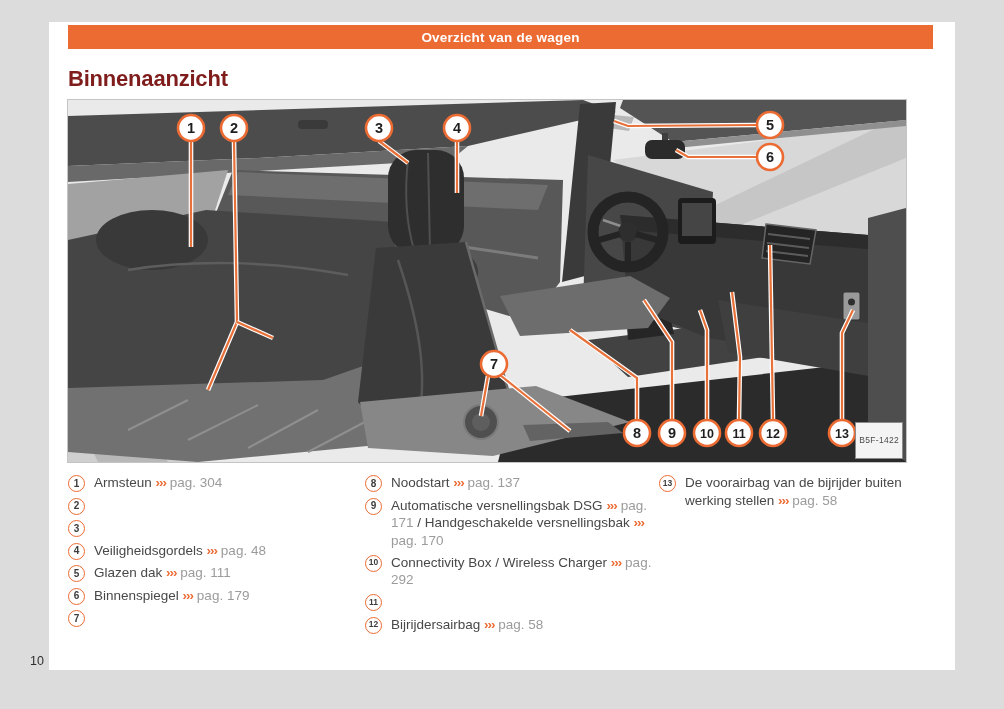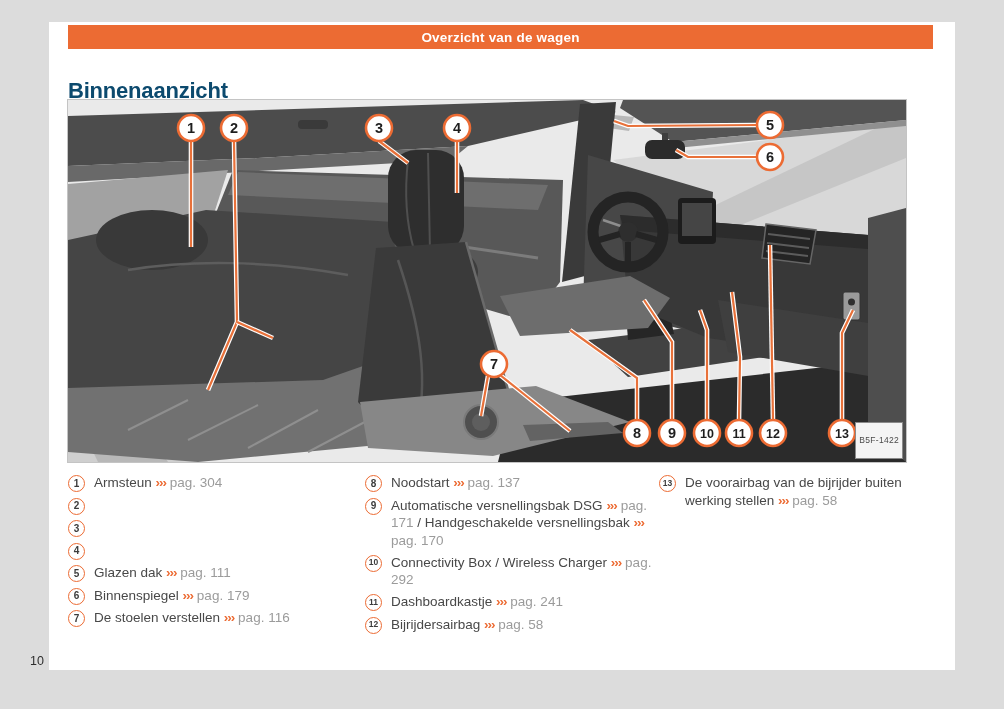--- a/index.html
+++ b/index.html
@@ -2,21 +2,21 @@
 <html><head>
 <meta charset="utf-8">
 <style>
   html,body{margin:0;padding:0;}
   body{width:1004px;height:709px;overflow:hidden;font-family:"Liberation Sans",sans-serif;}
   .canvas{position:relative;width:1004px;height:709px;background:#dcdcdc;}
   .page{position:absolute;left:49px;top:22px;width:906px;height:648px;background:#ffffff;}
   .header-bar{position:absolute;left:19px;top:3px;width:865px;height:24px;background:#ec6b33;
     display:flex;align-items:center;justify-content:center;}
   .header-bar span{color:#ffffff;font-size:13.5px;font-weight:bold;letter-spacing:.2px;}
-  .section-heading{position:absolute;left:19px;top:56px;margin:0;color:#0c4a6e;
+  .section-heading{position:absolute;left:19px;top:44px;margin:0;color:#7f1d1d;
     font-size:22px;font-weight:bold;letter-spacing:-.2px;}
   .figure{position:absolute;left:19px;top:78px;width:838px;height:362px;background:#eaeaea;
     outline:1px solid #c4c4c4;}
   .figure svg{display:block;width:100%;height:100%;}
   .img-code{position:absolute;right:3px;bottom:3px;background:#f4f4f4;border:1px solid #8a8a8a;
     font-size:8.5px;color:#4a4a4a;padding:12px 3px;line-height:11px;letter-spacing:.3px;}
   .legend{position:absolute;left:19px;top:452px;width:868px;display:grid;
     grid-template-columns:297px 294px 277px;}
   .legend-item{display:flex;gap:9px;margin-bottom:4.5px;font-size:13.5px;line-height:17.5px;color:#484848;}
   .num-badge{flex:0 0 auto;width:15px;height:15px;margin-top:1px;border:1.5px solid #ec6b33;
@@ -226,50 +226,49 @@
             <span class="legend-text"><span class="seg-label">Armsteun</span> <span class="seg-arrow">›››</span> <span class="seg-page">pag. 304</span> </span>
           </div>
           <div class="legend-item">
             <span class="num-badge" style="font-size: 10px;">2</span>
           </div>
           <div class="legend-item">
             <span class="num-badge" style="font-size: 10px;">3</span>
           </div>
           <div class="legend-item">
             <span class="num-badge" style="font-size: 10px;">4</span>
+            <span class="legend-text"><span class="seg-label">Veiligheidsgordels</span> <span class="seg-arrow">›››</span> <span class="seg-page">pag. 48</span> </span>
           </div>
           <div class="legend-item">
             <span class="num-badge" style="font-size: 10px;">5</span>
             <span class="legend-text"><span class="seg-label">Glazen dak</span> <span class="seg-arrow">›››</span> <span class="seg-page">pag. 111</span> </span>
           </div>
           <div class="legend-item">
             <span class="num-badge" style="font-size: 10px;">6</span>
             <span class="legend-text"><span class="seg-label">Binnenspiegel</span> <span class="seg-arrow">›››</span> <span class="seg-page">pag. 179</span> </span>
           </div>
           <div class="legend-item">
             <span class="num-badge" style="font-size: 10px;">7</span>
-            <span class="legend-text"><span class="seg-label">De stoelen verstellen</span> <span class="seg-arrow">›››</span> <span class="seg-page">pag. 116</span> </span>
           </div>
         </div>
         <div>
           <div class="legend-item">
             <span class="num-badge" style="font-size: 10px;">8</span>
             <span class="legend-text"><span class="seg-label">Noodstart</span> <span class="seg-arrow">›››</span> <span class="seg-page">pag. 137</span> </span>
           </div>
           <div class="legend-item">
             <span class="num-badge" style="font-size: 10px;">9</span>
             <span class="legend-text"><span class="seg-label">Automatische versnellingsbak DSG</span> <span class="seg-arrow">›››</span> <span class="seg-page">pag. 171</span> <span class="seg-label">/</span> <span class="seg-label">Handgeschakelde versnellingsbak</span> <span class="seg-arrow">›››</span> <span class="seg-page">pag. 170</span> </span>
           </div>
           <div class="legend-item">
             <span class="num-badge" style="font-size: 8.5px;">10</span>
             <span class="legend-text"><span class="seg-label">Connectivity Box / Wireless Charger</span> <span class="seg-arrow">›››</span> <span class="seg-page">pag. 292</span> </span>
           </div>
           <div class="legend-item">
             <span class="num-badge" style="font-size: 8.5px;">11</span>
-            <span class="legend-text"><span class="seg-label">Dashboardkastje</span> <span class="seg-arrow">›››</span> <span class="seg-page">pag. 241</span> </span>
           </div>
           <div class="legend-item">
             <span class="num-badge" style="font-size: 8.5px;">12</span>
             <span class="legend-text"><span class="seg-label">Bijrijdersairbag</span> <span class="seg-arrow">›››</span> <span class="seg-page">pag. 58</span> </span>
           </div>
         </div>
         <div>
           <div class="legend-item">
             <span class="num-badge" style="font-size: 8.5px;">13</span>
             <span class="legend-text"><span class="seg-label">De voorairbag van de bijrijder buiten werking stellen</span> <span class="seg-arrow">›››</span> <span class="seg-page">pag. 58</span> </span>

